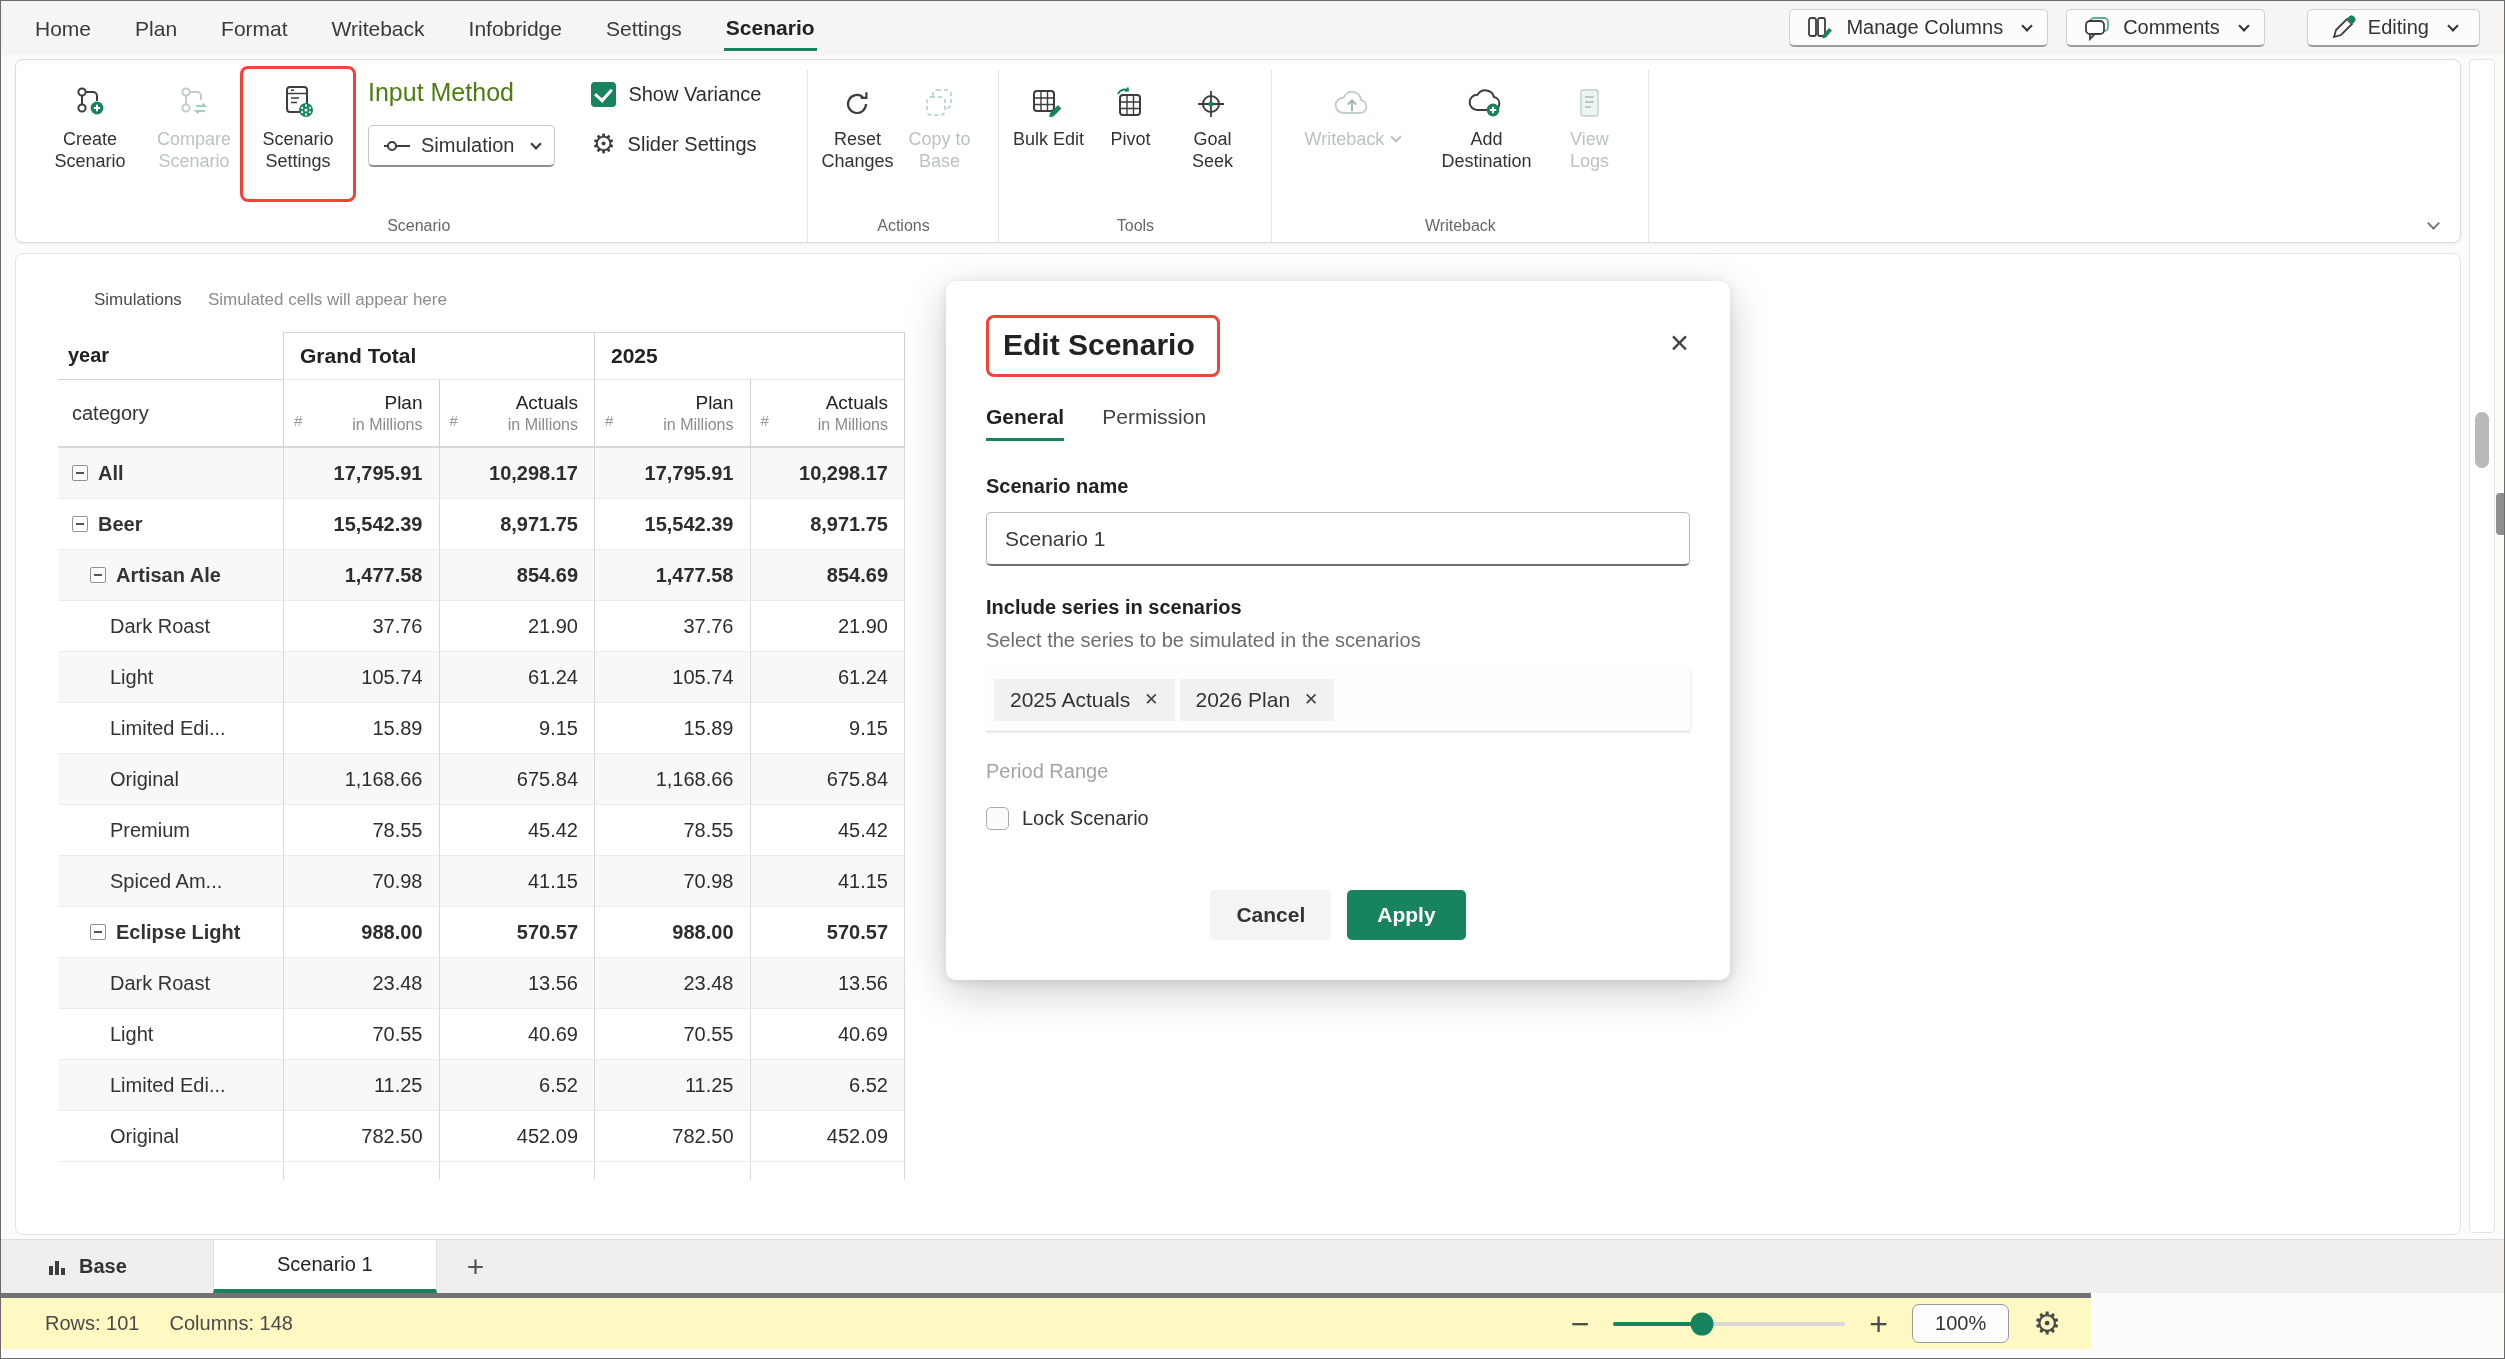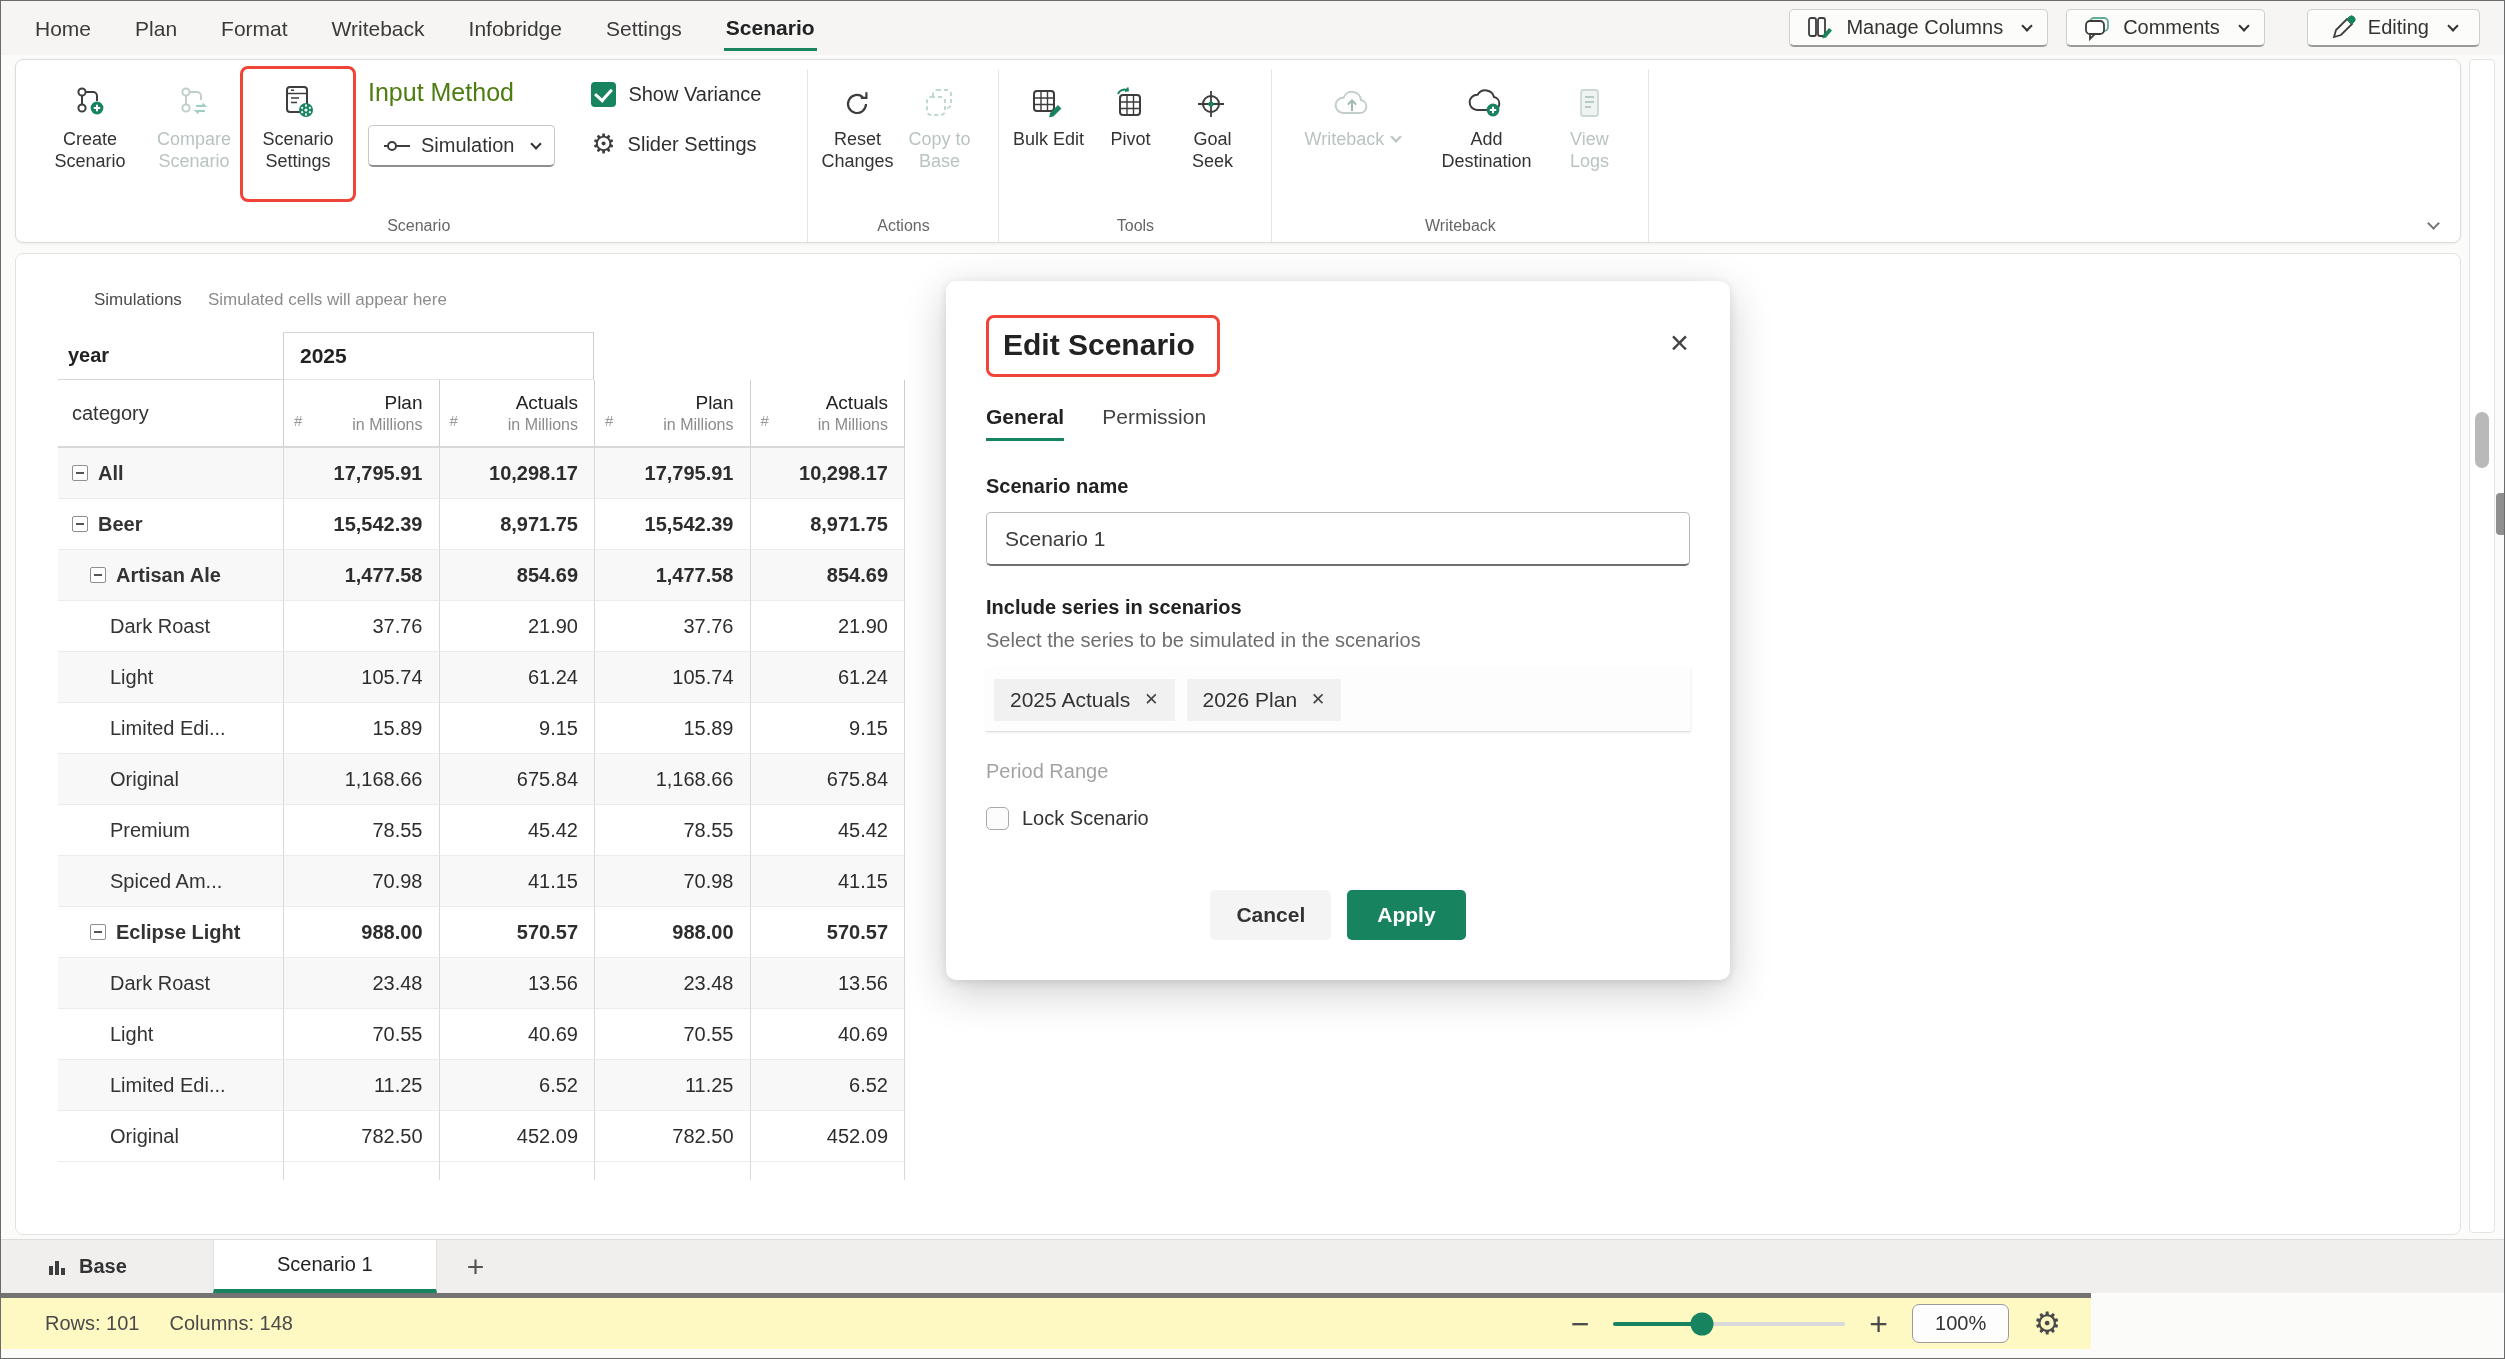--- a/index.html
+++ b/index.html
@@ -113,21 +113,21 @@
   .dlg-close { font-size:25px; color:#444; cursor:pointer; margin-top:14px; }
   .dlg-tabs { display:flex; gap:38px; margin-top:28px; }
   .dtab { font-size:21px; color:#444; padding-bottom:9px; cursor:pointer; }
   .dtab.active { color:#222; font-weight:600; border-bottom:3.5px solid var(--accent); }
   .flabel { margin-top:34px; font-size:20px; font-weight:600; color:#222; }
   .name-input { margin-top:14px; width:100%; height:54px; border:1px solid #b9b9b9; border-bottom:2px solid #6f6f6f;
                 border-radius:5px; padding:0 18px; font-size:21px; color:#3a3a3a;
                 font-family:"Liberation Sans",sans-serif; background:#fff; }
   .helper { margin-top:10px; font-size:20px; color:#6d6d6d; }
   .chipfield { margin-top:16px; min-height:64px; border-bottom:1px solid #dedede; background:#fdfdfd;
-               box-shadow:1px 1px 3px rgba(0,0,0,.07); display:flex; align-items:center; gap:12px; padding:9px 8px; }
+               box-shadow:1px 1px 3px rgba(0,0,0,.07); display:flex; align-items:center; gap:5px; padding:9px 8px; }
   .chip { background:#f1f1f1; padding:9px 16px; font-size:21px; color:#333; display:flex; align-items:center;
           gap:14px; cursor:default; }
   .chip .x { font-size:17px; color:#444; cursor:pointer; }
   .x::before { content:"✕"; }
   .dim-label { margin-top:28px; font-size:20px; color:#a3a3a3; }
   .period { margin-top:12px; height:60px; border:1px solid #ededed; border-radius:4px; display:flex;
             align-items:center; padding:0 16px; }
   .period .ph { font-size:20px; color:#d2d2d2; }
   .cal { margin-left:auto; width:22px; height:20px; border:1.5px solid #dcdcdc; border-radius:3px; position:relative; }
   .cal::before { content:""; position:absolute; left:0; right:0; top:4px; height:1.5px; background:#dcdcdc; }
@@ -389,20 +389,21 @@
 
 <div class="main">
   <div class="banner">
     <span class="b1">Simulations</span>
     <span class="b2">Simulated cells will appear here</span>
   </div>
 
   <div class="tbl">
     <div class="h1">
       <div class="cell dim">year</div>
+      <div class="cell grp">Grand Total</div>
       <div class="cell grp">2025</div>
     </div>
     <div class="h2">
       <div class="cell dim2">category</div>
       <div class="cell mh">
         <span class="marker">#</span>
         <span class="mtitle">Plan</span>
         <span class="msub">in Millions</span>
       </div>
       <div class="cell mh">

